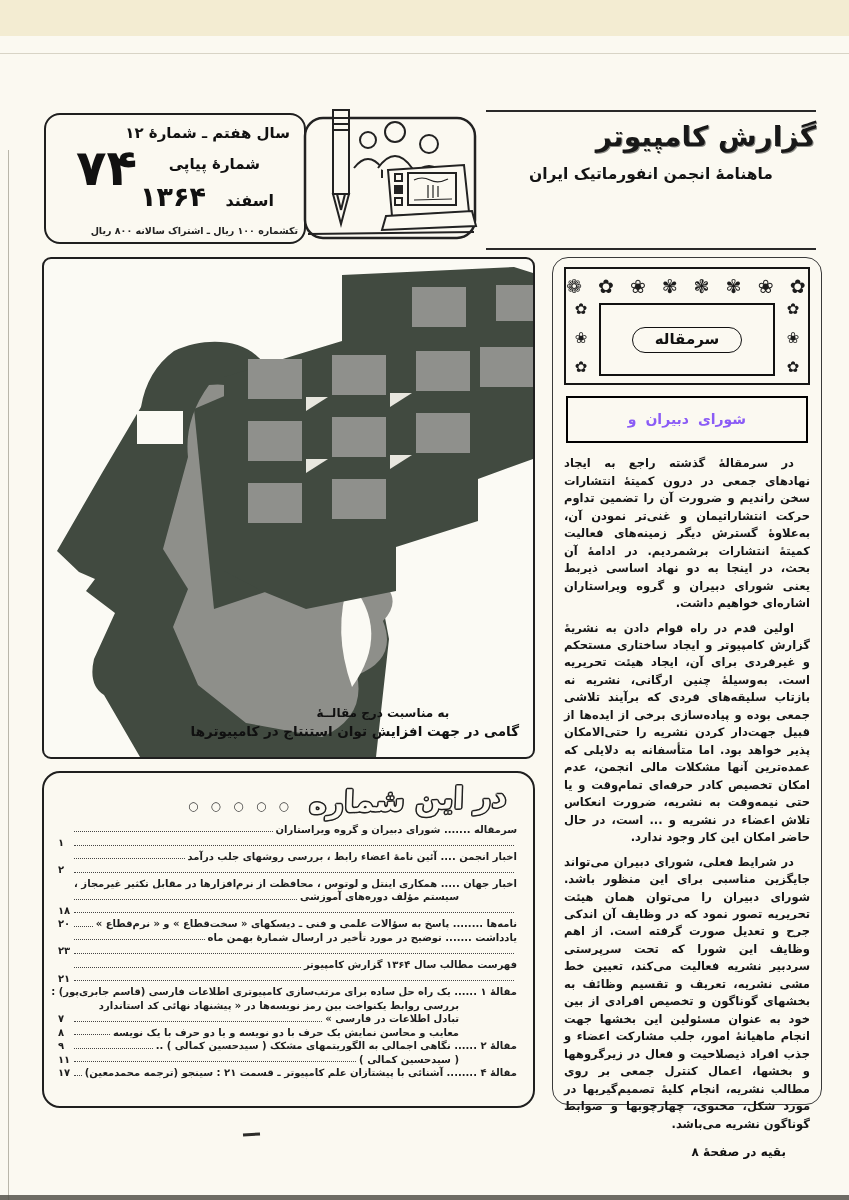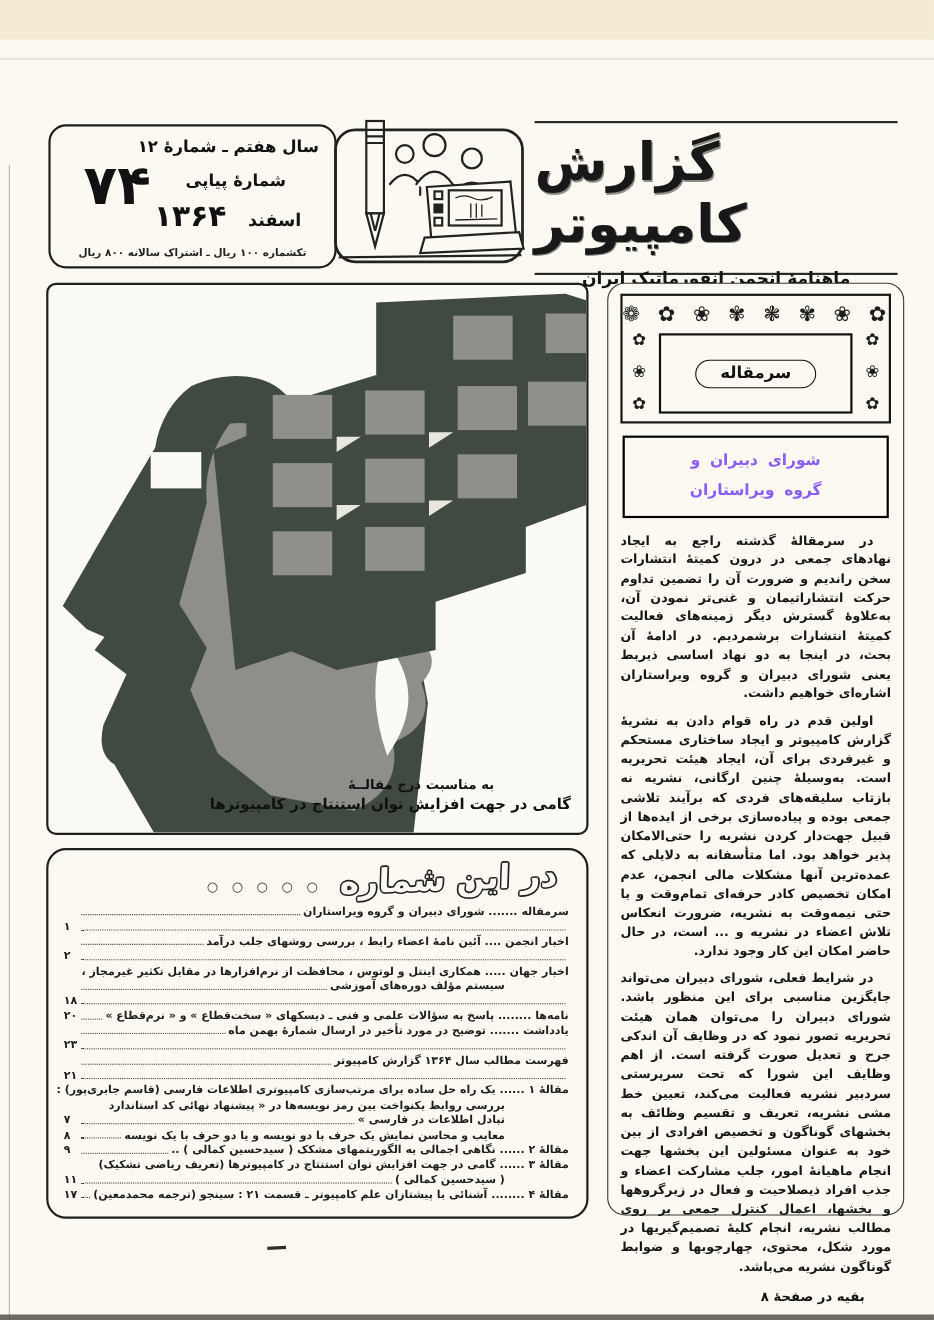--- a/index.html
+++ b/index.html
@@ -21,32 +21,32 @@
     position:absolute;left:44px;top:113px;width:258px;height:127px;
     border:2px solid #1f1f1f;border-radius:16px;direction:rtl;background:#fbf9f1;
   }
   .issue-year-line{position:absolute;top:9px;right:14px;left:14px;text-align:right;
     font-weight:bold;font-size:15px;letter-spacing:.5px;color:#111;}
   .issue-serial-number{position:absolute;left:12px;top:28px;font-size:50px;font-weight:bold;color:#111;line-height:1;margin-left:18px;}
   .issue-serial-label{position:absolute;right:44px;top:40px;font-weight:bold;font-size:15px;color:#111;}
   .issue-month-year{position:absolute;right:30px;top:66px;color:#111;font-weight:bold;}
   .issue-month{font-size:16px;margin-left:14px;}
   .issue-year-num{font-size:27px;font-weight:bold;margin-left:32px;}
-  .issue-price{position:absolute;bottom:6px;left:6px;right:6px;text-align:center;
+  .issue-price{position:absolute;bottom:6px;left:6px;right:6px;
     font-size:9.5px;font-weight:bold;color:#222;letter-spacing:.3px;}
 
   .logo-box{position:absolute;left:302px;top:96px;width:178px;height:148px;}
 
   .title-block{
     position:absolute;left:486px;top:110px;width:330px;height:136px;
     border-top:2px solid #2a2a2a;border-bottom:2px solid #2a2a2a;
   }
   .mag-title{
-    margin:0;padding-top:8px;text-align:left;direction:rtl;
-    font-size:48px;font-weight:bold;color:#181818;letter-spacing:-1px;
+    margin:0;padding-top:8px;text-align:right;direction:rtl;
+    font-size:28px;font-weight:bold;color:#181818;letter-spacing:-1px;
     text-shadow:1px 1px 0 #8b8b86;
   }
   .mag-subtitle{
     margin-top:12px;text-align:center;direction:rtl;
     font-size:15.5px;font-weight:bold;color:#141414;
   }
 
   
   .art-box{
     position:absolute;left:42px;top:257px;width:489px;height:498px;
@@ -299,25 +299,20 @@
       <div class="trow ind">
           <span class="tt">معایب و محاسن نمایش یک حرف با دو نویسه و یا دو حرف با یک نویسه</span>
           <span class="lead"></span>
           <span class="tp">۸</span>
         </div>
       <div class="trow">
           <span class="tt">مقالهٔ ۲ ...... نگاهی اجمالی به الگوریتمهای مشکک ( سیدحسین کمالی ) ..</span>
           <span class="lead"></span>
           <span class="tp">۹</span>
         </div>
-      <div class="trow noline">
-          <span class="tt">مقالهٔ ۳ ...... گامی در جهت افزایش توان استنتاج در کامپیوترها (تعریف ریاضی تشکیک)</span>
-          <span class="lead"></span>
-          <span class="tp"></span>
-        </div>
       <div class="trow ind">
           <span class="tt">( سیدحسین کمالی )</span>
           <span class="lead"></span>
           <span class="tp">۱۱</span>
         </div>
       <div class="trow">
           <span class="tt">مقالهٔ ۴ ........ آشنائی با پیشتازان علم کامپیوتر ـ قسمت ۲۱ : سینجو (ترجمه محمدمعین)</span>
           <span class="lead"></span>
           <span class="tp">۱۷</span>
         </div>
@@ -329,21 +324,20 @@
       <div class="orn-top">❁ ✿ ❀ ✾ ❃ ✾ ❀ ✿ ❁</div>
       <div class="orn-side l">✿ ❀ ✿</div>
       <div class="orn-side r">✿ ❀ ✿</div>
       <div class="orn-inner">
         <span class="ed-badge">سرمقاله</span>
       </div>
     </div>
 
     <div class="ed-title">
       <div>شورای دبیران و</div>
-      <div>گروه ویراستاران</div>
     </div>
 
     <div class="ed-body">
       <p>در سرمقالهٔ گذشته راجع به ایجاد نهادهای جمعی در درون کمیتهٔ انتشارات سخن راندیم و ضرورت آن را تضمین تداوم حرکت انتشاراتیمان و غنی‌تر نمودن آن، به‌علاوهٔ گسترش دیگر زمینه‌های فعالیت کمیتهٔ انتشارات برشمردیم. در ادامهٔ آن بحث، در اینجا به دو نهاد اساسی ذیربط یعنی شورای دبیران و گروه ویراستاران اشاره‌ای خواهیم داشت.</p>
       <p>اولین قدم در راه قوام دادن به نشریهٔ گزارش کامپیوتر و ایجاد ساختاری مستحکم و غیرفردی برای آن، ایجاد هیئت تحریریه است. به‌وسیلهٔ چنین ارگانی، نشریه نه بازتاب سلیقه‌های فردی که برآیند تلاشی جمعی بوده و پیاده‌سازی برخی از ایده‌ها از قبیل جهت‌دار کردن نشریه را حتی‌الامکان پذیر خواهد بود. اما متأسفانه به دلایلی که عمده‌ترین آنها مشکلات مالی انجمن، عدم امکان تخصیص کادر حرفه‌ای تمام‌وقت و یا حتی نیمه‌وقت به نشریه، ضرورت انعکاس تلاش اعضاء در نشریه و ... است، در حال حاضر امکان این کار وجود ندارد.</p>
       <p>در شرایط فعلی، شورای دبیران می‌تواند جایگزین مناسبی برای این منظور باشد. شورای دبیران را می‌توان همان هیئت تحریریه تصور نمود که در وظایف آن اندکی جرح و تعدیل صورت گرفته است. از اهم وظایف این شورا که تحت سرپرستی سردبیر نشریه فعالیت می‌کند، تعیین خط مشی نشریه، تعریف و تقسیم وظائف به بخشهای گوناگون و تخصیص افرادی از بین خود به عنوان مسئولین این بخشها جهت انجام ماهیانهٔ امور، جلب مشارکت اعضاء و جذب افراد ذیصلاحیت و فعال در زیرگروهها و بخشها، اعمال کنترل جمعی بر روی مطالب نشریه، انجام کلیهٔ تصمیم‌گیریها در مورد شکل، محتوی، چهارچوبها و ضوابط گوناگون نشریه می‌باشد.</p>
     </div>
 
     <div class="ed-continued">بقیه در صفحهٔ ۸</div>
   </div>

